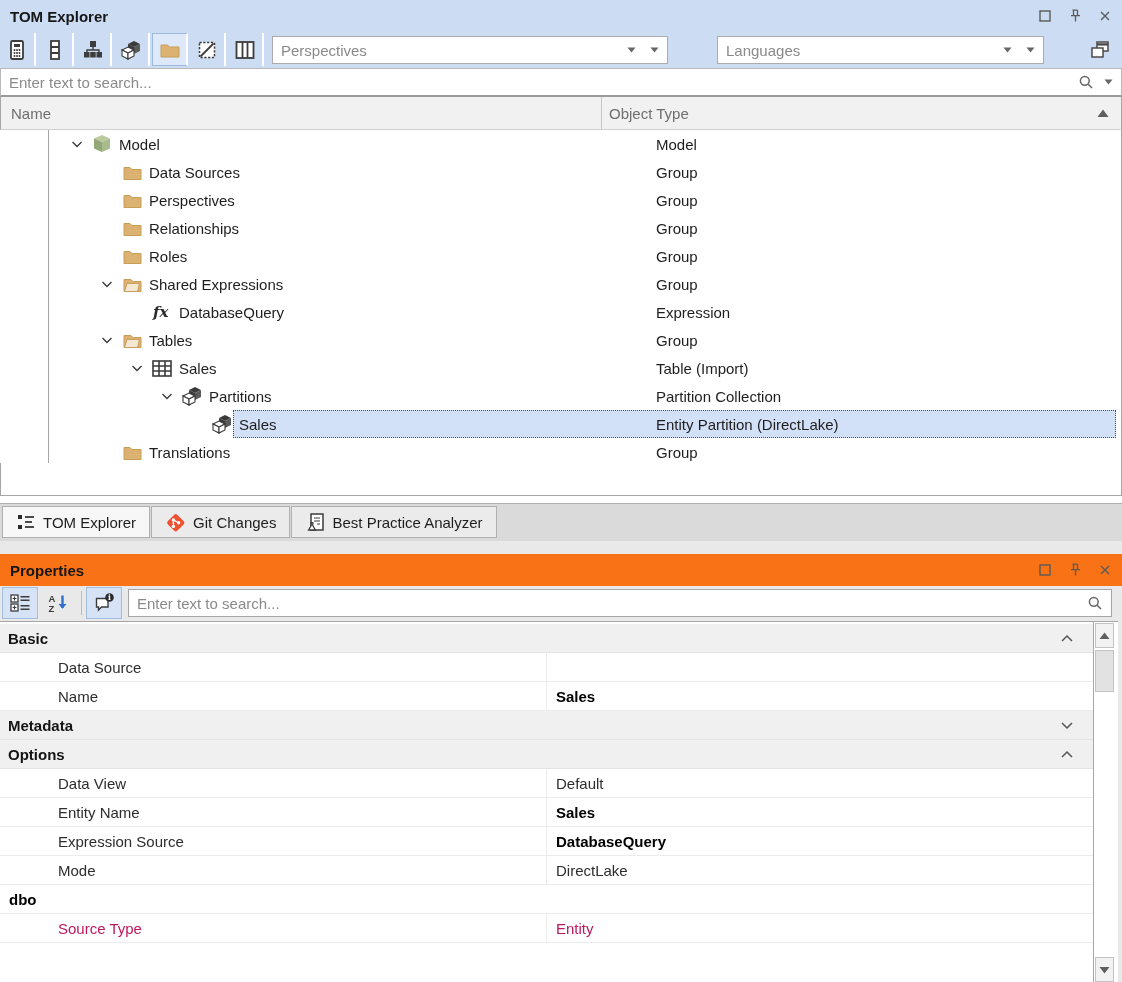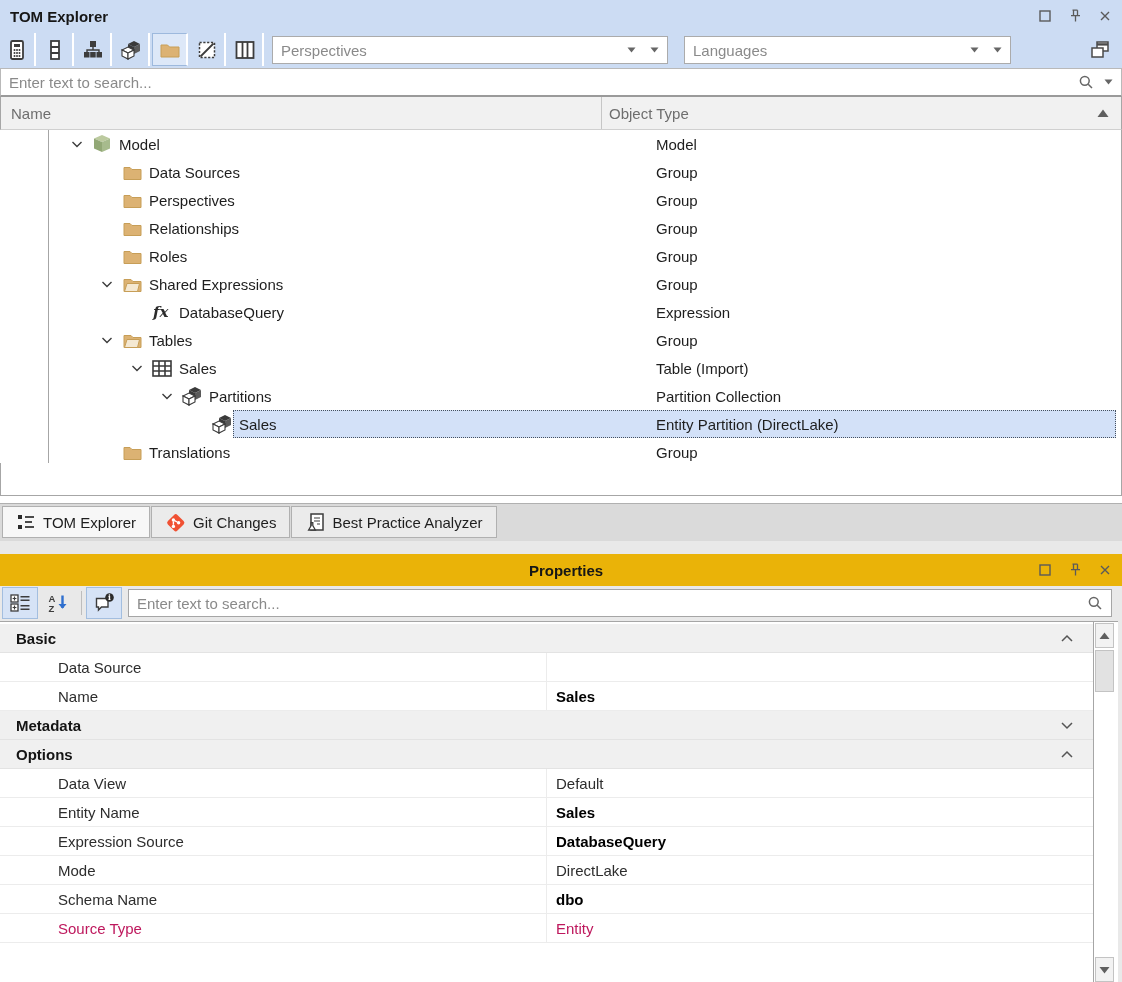--- a/index.html
+++ b/index.html
@@ -10,21 +10,21 @@
     color: #1e1e1e;
     background: #e9e9e9;
     position: relative;
     overflow: hidden;
   }
   svg { display:block; }
 
   
   #tom-panel { position:absolute; top:0; left:0; width:1122px; height:503px; background:#fff; }
   .titlebar { height:32px; background:#ccdcf3; display:flex; align-items:center; position:relative; }
-  .titlebar.gray { background:#eab308;justify-content:center; }
+  .titlebar.gray { background:#f97316; }
   .titlebar .title { font-weight:bold; padding-left:10px; color:#161616; }
   .winbtns { position:absolute; right:8px; top:0; height:100%; display:flex; align-items:center; gap:12px; }
   .winbtn { width:18px; height:18px; display:flex; align-items:center; justify-content:center; cursor:default; }
 
   #tom-toolbar { height:36px; background:#ccdcf3; position:relative; }
   .tbtn {
     position:absolute; top:1px; width:36px; height:33px;
     display:flex; align-items:center; justify-content:center;
     border-right:2px solid #fff;
   }
@@ -71,21 +71,21 @@
   #props-panel { position:absolute; top:554px; left:0; width:1122px; height:428px; background:#e9e9e9; }
   #prop-toolbar { height:35px; background:#e9e9e9; position:relative; }
   .pbtn { position:absolute; top:1px; width:36px; height:32px; display:flex; align-items:center; justify-content:center; }
   .pbtn.active { background:#d6e3f6; border:1px solid #a3bedf; }
   .vsep { position:absolute; top:5px; width:1px; height:24px; background:#bdbdbd; }
   #prop-search { position:absolute; left:128px; top:3px; height:28px; width:984px; background:#fff; border:1px solid #a6a6a6; }
 
   #prop-grid { height:362px; margin:0 4px 0 0; background:#fff; border-top:1px solid #a6a6a6; position:relative; }
   #grid-rows { position:absolute; left:0; top:2px; right:25px; }
   .cat { height:29px; background:#f0f0f0; display:flex; align-items:center; font-weight:bold; color:#141414;
-    padding-left:16px; position:relative; border-bottom:1px solid #e3e3e3; }
+    padding-left:8px; position:relative; border-bottom:1px solid #e3e3e3; }
   .cat .chev { position:absolute; right:18px; top:8px; }
   .prow { height:29px; display:flex; border-bottom:1px solid #ececec; }
   .prow .plabel { width:547px; border-right:1px solid #ececec; display:flex; align-items:center; padding-left:58px; color:#2d2d2d; }
   .prow .pval { flex:1; display:flex; align-items:center; padding-left:9px; color:#2d2d2d; }
   .prow .pval.bold { font-weight:bold; color:#000; }
   .prow.readonly .plabel, .prow.readonly .pval { color:#be185d; }
 
   #prop-scroll { position:absolute; right:3px; top:0; bottom:0; width:22px; border-left:1px solid #a6a6a6; background:#fff; }
   .sbtn { position:absolute; left:1px; width:19px; height:25px; border:1px solid #c3c3c3; background:#f2f2f2;
     display:flex; align-items:center; justify-content:center; }
@@ -180,21 +180,21 @@
       <input placeholder="Perspectives" style="">
       <span class="arrows">
         <svg width="9" height="6">
             <path d="M0.5 0.5 h8 l-4 5 z" fill="#666"></path>
           </svg>
         <svg width="9" height="6">
             <path d="M0.5 0.5 h8 l-4 5 z" fill="#666"></path>
           </svg>
       </span>
     </div>
-    <div class="combo" style="left:684px; width:327px">
+    <div class="combo" style="left:717px; width:327px">
       <input placeholder="Languages" style="">
       <span class="arrows">
         <svg width="9" height="6">
             <path d="M0.5 0.5 h8 l-4 5 z" fill="#666"></path>
           </svg>
         <svg width="9" height="6">
             <path d="M0.5 0.5 h8 l-4 5 z" fill="#666"></path>
           </svg>
       </span>
     </div>
@@ -571,21 +571,20 @@
       </div>
       <div class="prow">
         <div class="plabel">Expression Source</div>
         <div class="pval bold">DatabaseQuery</div>
       </div>
       <div class="prow">
         <div class="plabel">Mode</div>
         <div class="pval">DirectLake</div>
       </div>
       <div class="prow">
-        <div class="plabel">Schema Name</div>
         <div class="pval bold">dbo</div>
       </div>
       <div class="prow readonly">
         <div class="plabel">Source Type</div>
         <div class="pval">Entity</div>
       </div>
 
     </div>
 
     <div id="prop-scroll">

